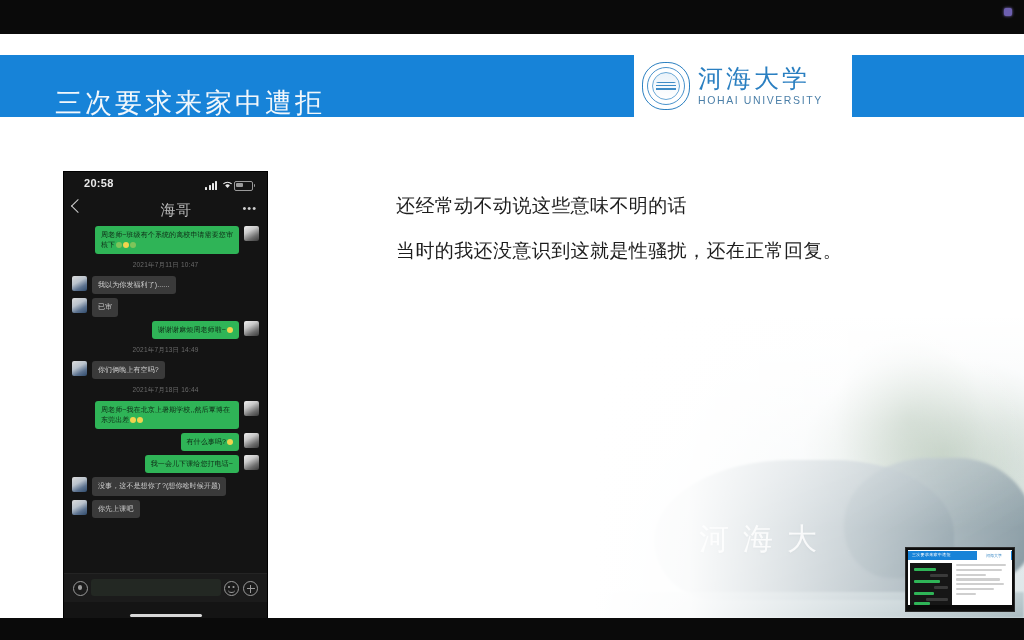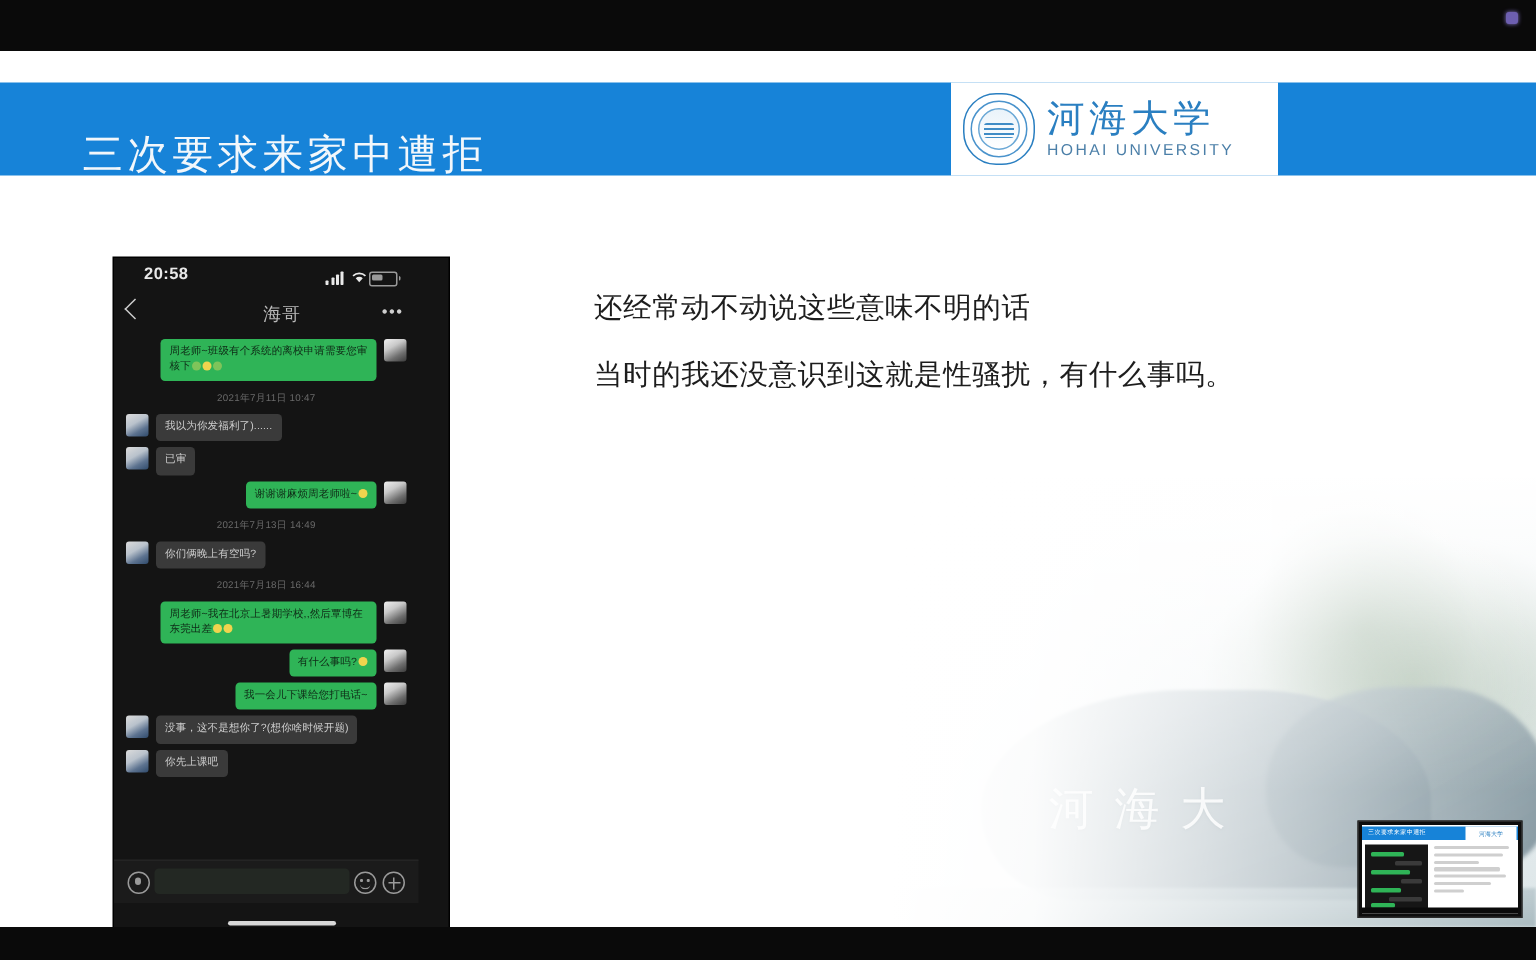--- a/index.html
+++ b/index.html
@@ -61,37 +61,37 @@
     background:repeating-linear-gradient(#3f8cc6 0 1.3px, transparent 1.3px 3.2px);border-radius:2px;}
   .logo-name{font-size:25px;color:#2a7fc1;letter-spacing:3px;line-height:1;
     font-family:"DejaVu Serif","Liberation Serif",serif;}
   .logo-sub{font-size:10.5px;color:#4b7fa8;letter-spacing:1.6px;margin-top:3px;}
 
   
   .body-copy{position:absolute;left:396px;top:160px;width:610px;color:#1d1d1d;}
   .body-copy p{margin:0 0 21px 0;font-size:19px;line-height:1.28;letter-spacing:.4px;}
 
   
-  .phone{position:absolute;left:76px;top:138px;width:203px;height:452px;background:#141414;
-    overflow:hidden;box-shadow:0 0 0 1px #000;padding-left:20px;}
+  .phone{position:absolute;left:64px;top:138px;width:203px;height:452px;background:#141414;
+    overflow:hidden;box-shadow:0 0 0 1px #000;}
   .ph-status{position:absolute;left:0;top:0;width:203px;height:26px;color:#e9e9e9;}
   .ph-time{position:absolute;left:20px;top:5px;font-size:11px;font-weight:bold;letter-spacing:.3px;}
   .ph-sig{position:absolute;right:50px;top:9px;display:flex;align-items:flex-end;gap:1.2px;height:9px;}
   .ph-sig i{display:block;width:2px;background:#e9e9e9;border-radius:.5px;}
   .ph-wifi{position:absolute;right:34px;top:8px;width:11px;height:9px;color:#e9e9e9;}
   .ph-bat{position:absolute;right:14px;top:9px;width:17px;height:8px;border:1px solid #9a9a9a;
     border-radius:2px;}
   .ph-bat::after{content:"";position:absolute;right:-3px;top:2px;width:1.5px;height:3px;background:#9a9a9a;
     border-radius:0 1px 1px 0;}
   .ph-bat i{position:absolute;left:1px;top:1px;width:7px;height:4px;background:#9a9a9a;border-radius:1px;}
 
   .ph-nav{position:absolute;left:0;top:26px;width:203px;height:22px;}
   .ph-back{position:absolute;left:9px;top:3px;width:9px;height:9px;border-left:1.4px solid #cfcfcf;
     border-bottom:1.4px solid #cfcfcf;transform:rotate(45deg);}
-  .ph-chatname{position:absolute;left:0;top:3px;width:224px;text-align:center;font-size:12px;
+  .ph-chatname{position:absolute;left:0;top:3px;width:224px;text-align:center;font-size:15px;
     color:#b9b9b9;letter-spacing:.5px;}
   .ph-more{position:absolute;right:10px;top:7px;color:#cfcfcf;font-size:11px;letter-spacing:1px;line-height:6px;}
 
   .ph-feed{position:absolute;left:0;top:48px;width:203px;height:358px;padding:2px 8px;box-sizing:border-box;}
   .ts{text-align:center;font-size:6.5px;color:#6a6a6a;margin:7px 0 6px;letter-spacing:.2px;}
   .row{display:flex;align-items:flex-start;margin:4px 0;}
   .row.out{justify-content:flex-end;}
   .av{width:15px;height:15px;flex:0 0 15px;border-radius:2px;
       background:linear-gradient(150deg,#dcdcdc 0%,#b9c2cc 40%,#5d7390 70%,#2f4a6b 100%);}
   .av.me{background:linear-gradient(150deg,#f0f0f0 0%,#c9c9c9 35%,#6e6e6e 70%,#3a3a3a 100%);}
@@ -173,21 +173,21 @@
           <div class="wav"></div>
       </div>
       <div>
         <div class="logo-name">河海大学</div>
         <div class="logo-sub">HOHAI UNIVERSITY</div>
       </div>
     </div>
 
     <div class="body-copy">
       <p>还经常动不动说这些意味不明的话</p>
-      <p>当时的我还没意识到这就是性骚扰，有什么事吗。</p>
+      <p>当时的我还没意识到这就是性骚扰，还在正常回复。</p>
     </div>
 
     <div class="phone">
 
       <div class="ph-status">
         <div class="ph-time">20:58</div>
         <div class="ph-sig">
           <i style="height:3px"></i>
             <i style="height:5px"></i>
             <i style="height:7px"></i>

